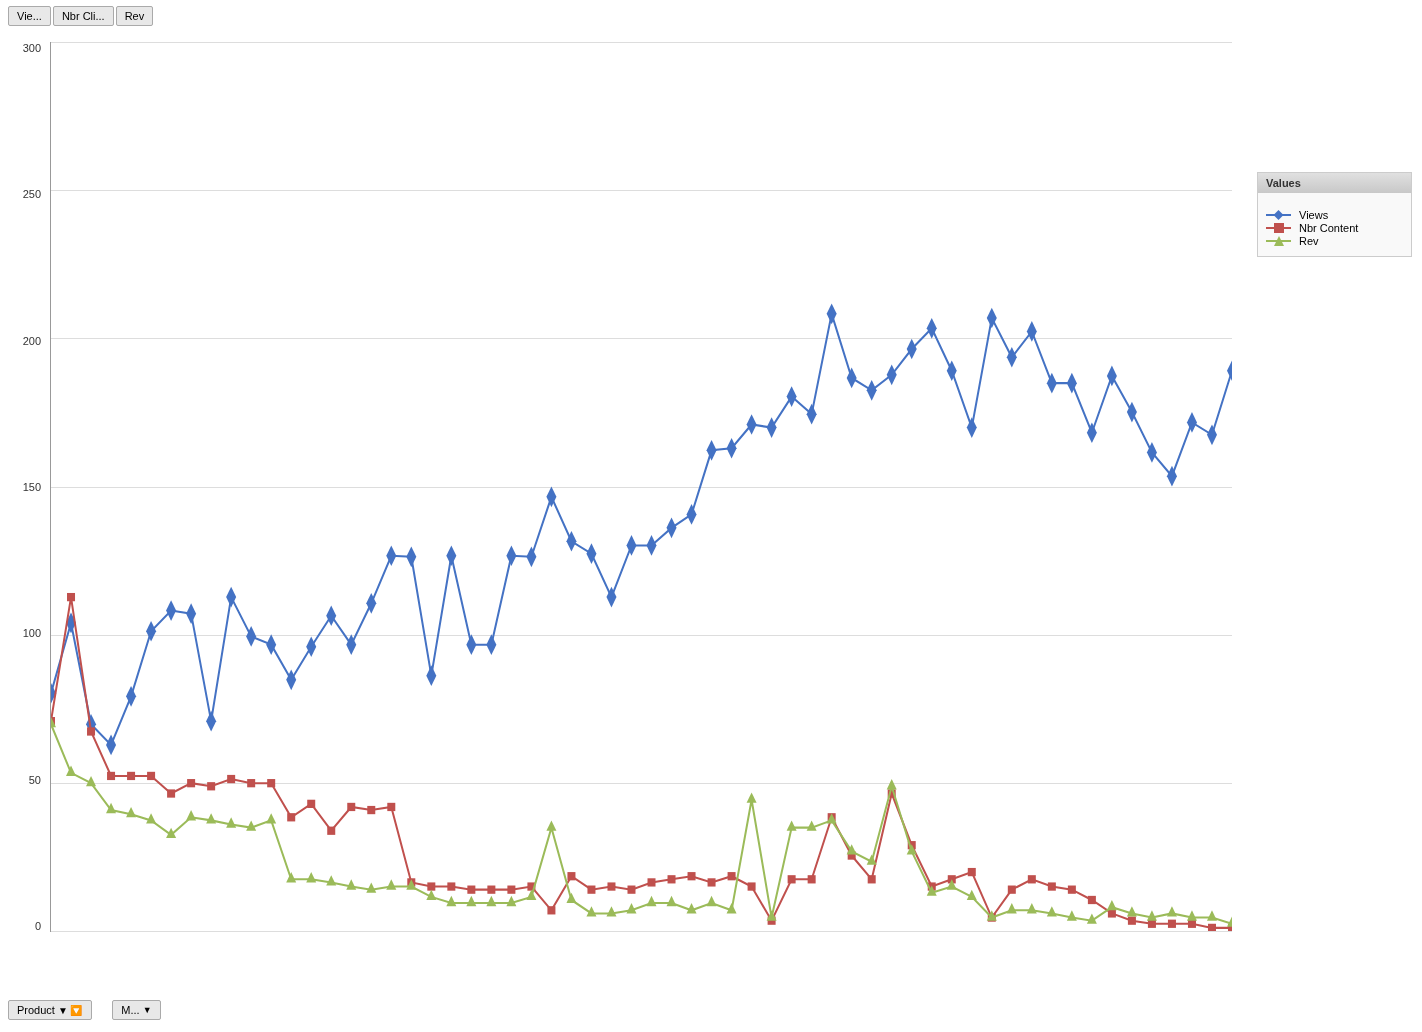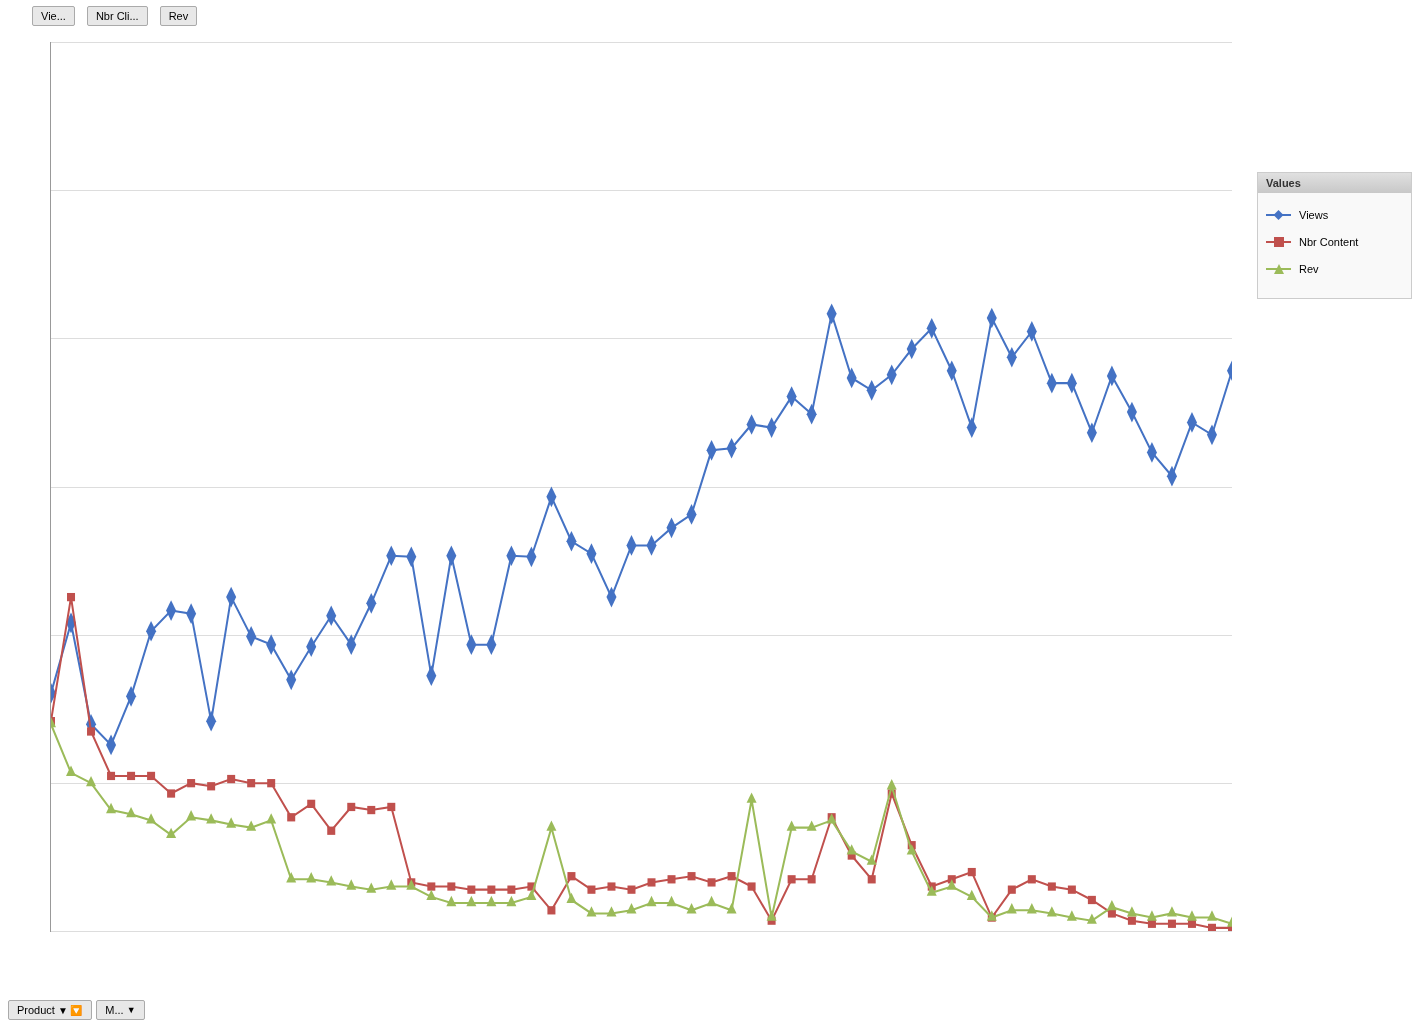--- a/index.html
+++ b/index.html
@@ -9,22 +9,21 @@
       font-size: 12px;
       width: 1422px;
       height: 1032px;
       overflow: hidden;
     }
 
     .top-toolbar {
       display: flex;
       align-items: center;
       padding: 6px 8px;
-      gap: 12px;
-      margin-left: 24px;
+      gap: 2px;
     }
 
     .toolbar-btn {
       background: #e8e8e8;
       border: 1px solid #aaa;
       padding: 3px 8px;
       cursor: pointer;
       font-size: 11px;
       border-radius: 2px;
     }
@@ -128,21 +127,21 @@
       font-weight: bold;
       background: linear-gradient(to bottom, #e0e0e0, #c8c8c8);
       margin: -8px -8px 16px -8px;
       padding: 4px 8px;
       color: #333;
     }
 
     .legend-item {
       display: flex;
       align-items: center;
-      margin: 15px 0;
+      margin: 1px 0;
       font-size: 11px;
     }
 
     .legend-line {
       width: 25px;
       height: 2px;
       margin-right: 6px;
       position: relative;
       display: flex;
       align-items: center;
@@ -150,21 +149,21 @@
 
     .legend-line-inner {
       width: 100%;
       height: 2px;
     }
 
     .bottom-toolbar {
       display: flex;
       align-items: center;
       padding: 6px 8px;
-      gap: 4px;
+      gap: 20px;
       height: 36px;
     }
 
     .bottom-btn {
       background: #e8e8e8;
       border: 1px solid #aaa;
       padding: 3px 8px;
       cursor: pointer;
       font-size: 11px;
       border-radius: 2px;
@@ -182,20 +181,29 @@
 
 <div class="top-toolbar">
   <button class="toolbar-btn">Vie...</button>
   <button class="toolbar-btn">Nbr Cli...</button>
   <button class="toolbar-btn">Rev</button>
 </div>
 
 <div class="chart-container">
   <div class="chart-area">
 
+    <div class="y-axis-labels">
+      <span class="y-label">300</span>
+      <span class="y-label">250</span>
+      <span class="y-label">200</span>
+      <span class="y-label">150</span>
+      <span class="y-label">100</span>
+      <span class="y-label">50</span>
+      <span class="y-label">0</span>
+    </div>
 
     <div class="chart-inner">
 
       <div class="grid-lines">
         <div class="grid-line" style="top: 0%;"></div>
         <div class="grid-line" style="top: 16.67%;"></div>
         <div class="grid-line" style="top: 33.33%;"></div>
         <div class="grid-line" style="top: 50%;"></div>
         <div class="grid-line" style="top: 66.67%;"></div>
         <div class="grid-line" style="top: 83.33%;"></div>

